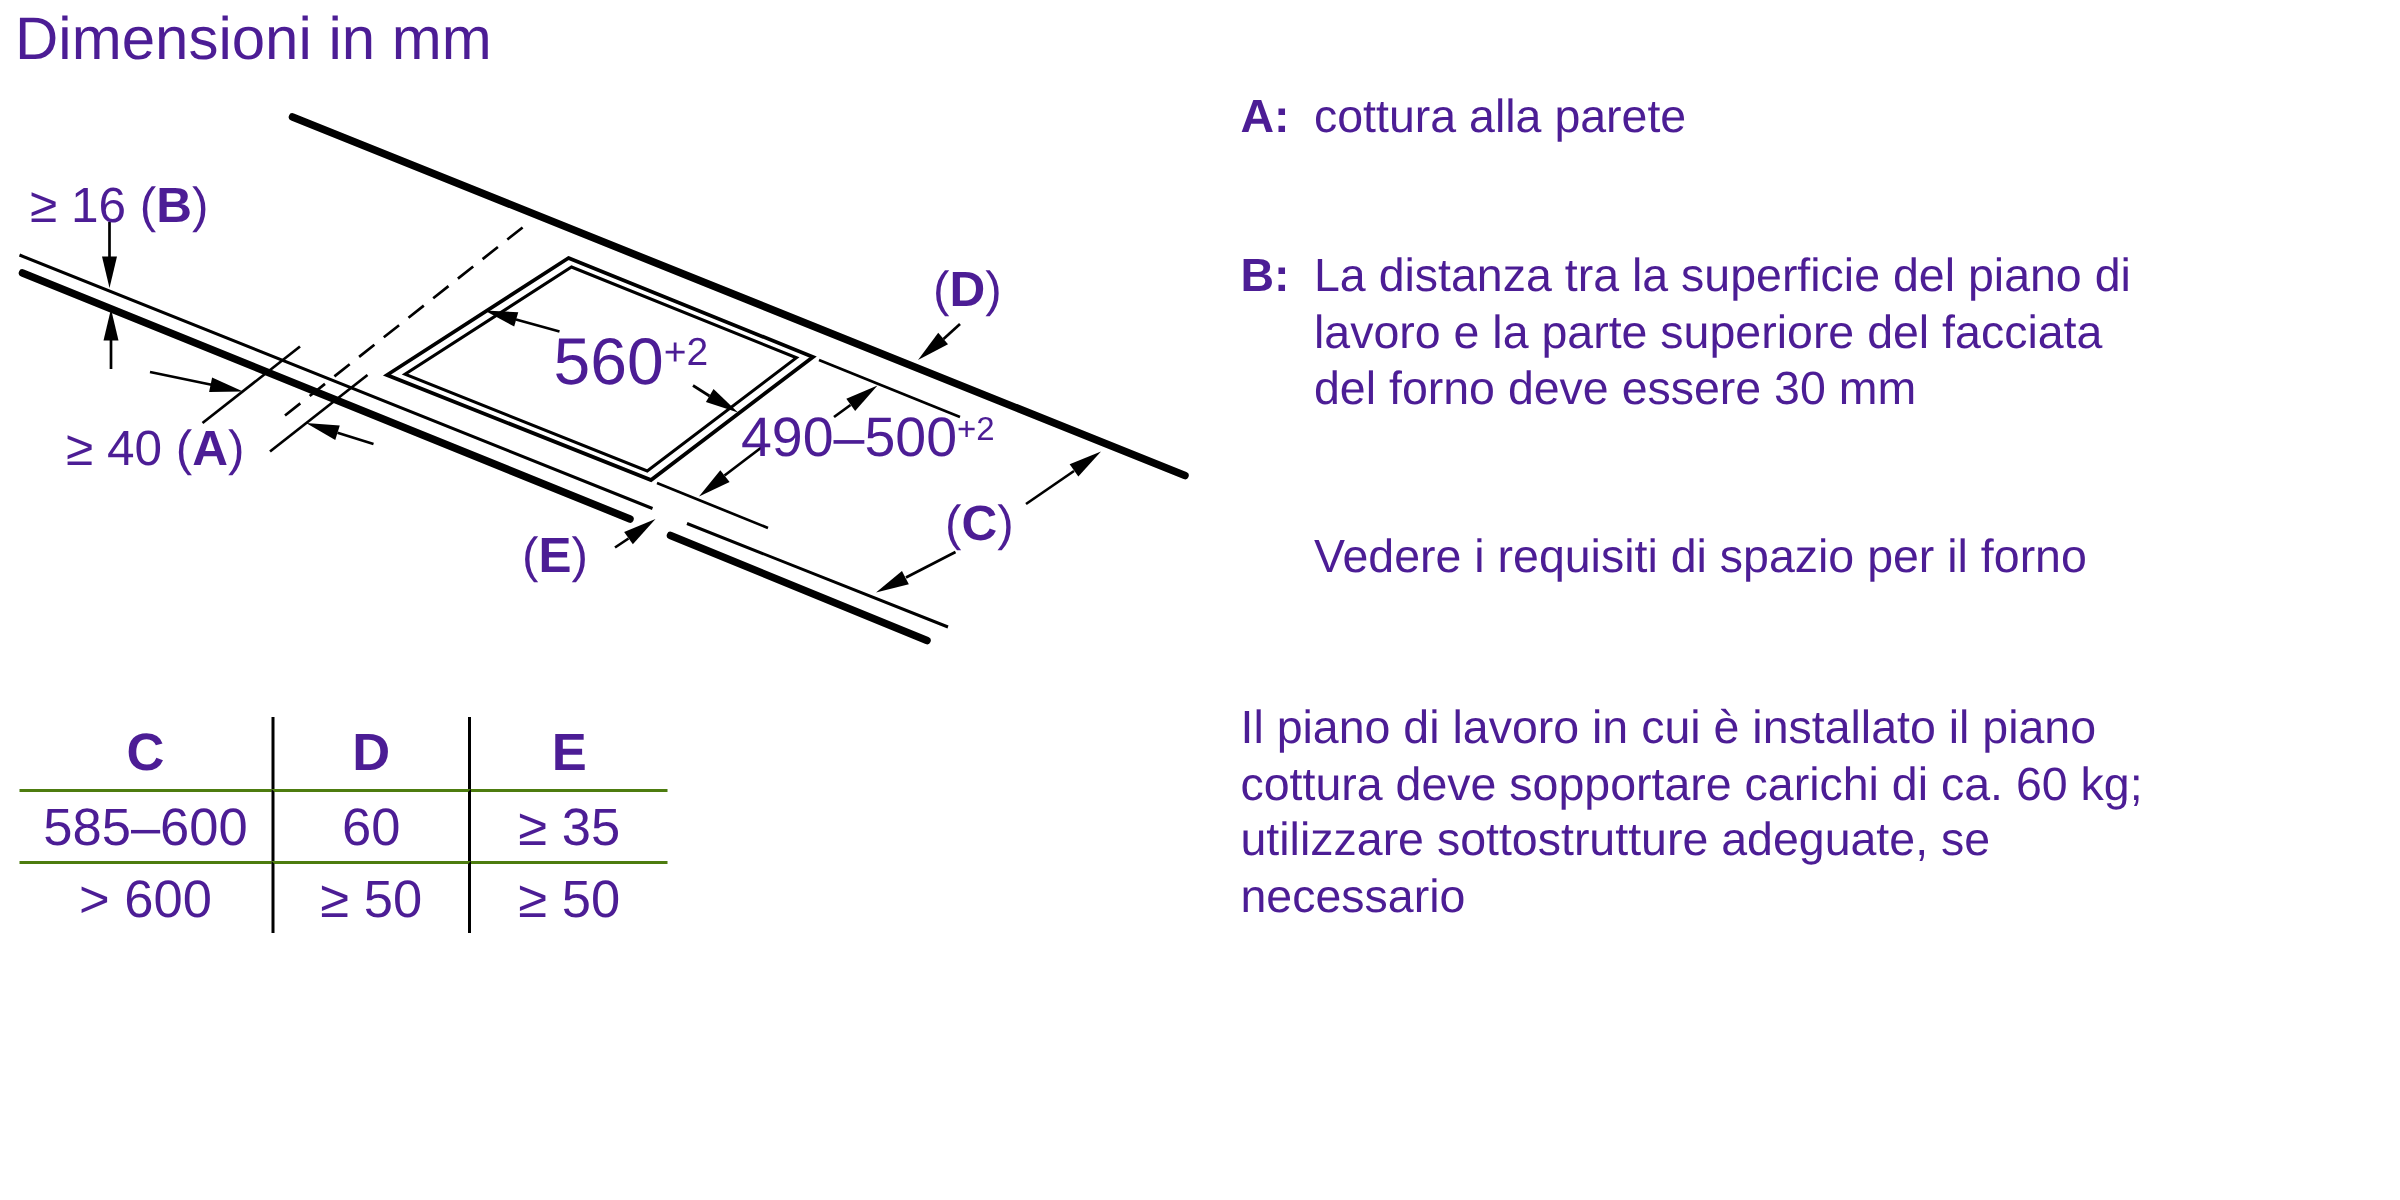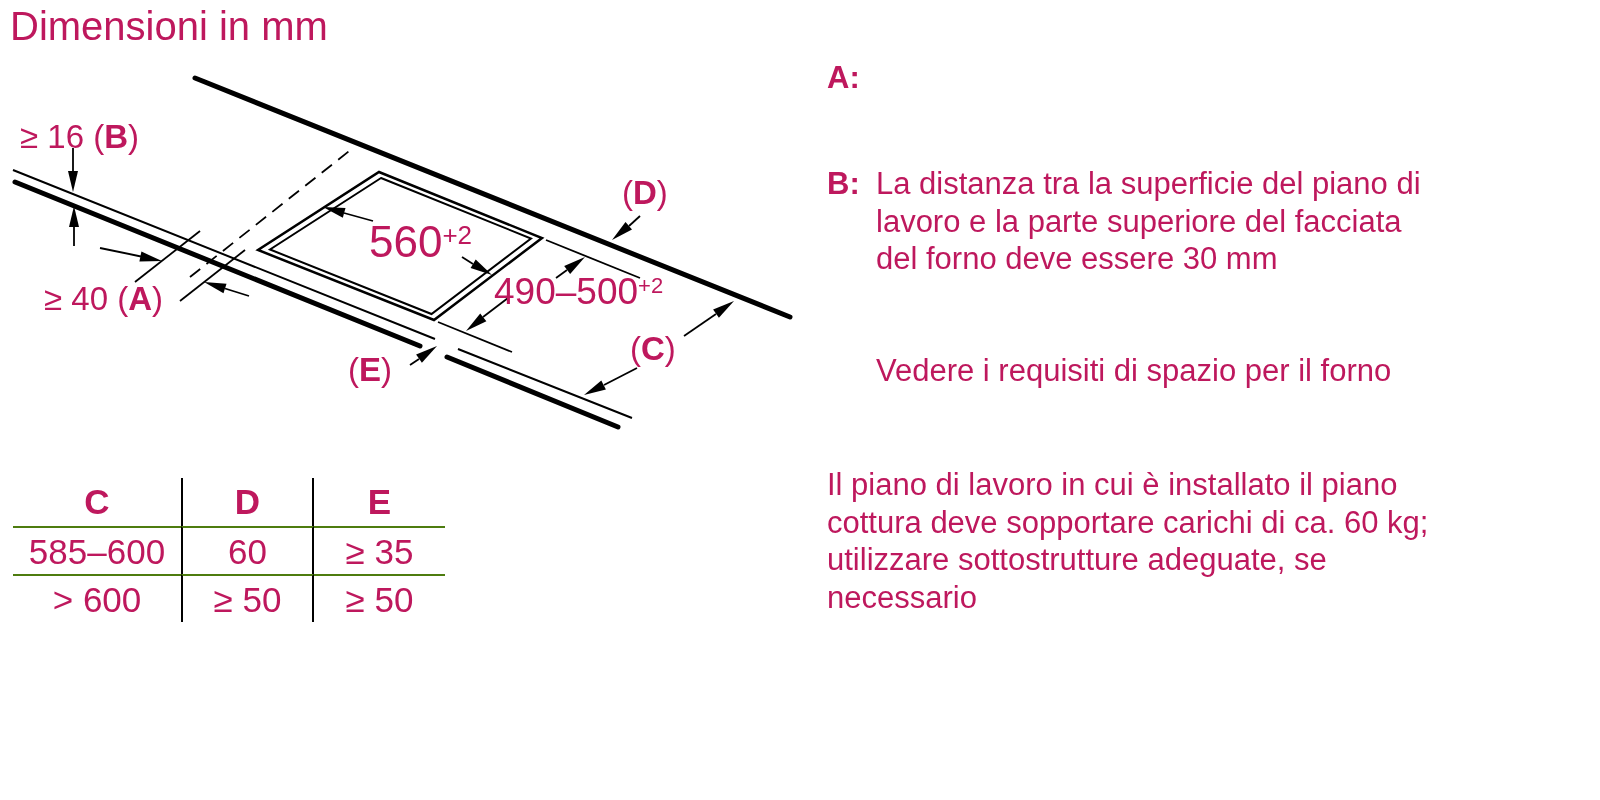--- a/index.html
+++ b/index.html
@@ -1,17 +1,17 @@
 <!DOCTYPE html>
 <html><head>
 <meta charset="utf-8">
 <style>
   html,body{margin:0;padding:0;background:#ffffff;}
   .page{position:relative;width:1600px;height:800px;background:#ffffff;overflow:hidden;
-        font-family:"Liberation Sans", sans-serif;color:#be185d;}
+        font-family:"Liberation Sans", sans-serif;color:#4c1d95;}
   .title{position:absolute;left:10px;top:3px;font-size:40px;line-height:1.15;white-space:nowrap;}
   .diagram-svg{position:absolute;left:0;top:0;}
   .lbl{position:absolute;font-size:33px;line-height:1.15;white-space:nowrap;}
   .lbl .bold{font-weight:bold;}
   .dim-big{position:absolute;font-size:44px;line-height:1.1;white-space:nowrap;}
   .dim-big .sup{font-size:26px;vertical-align:13px;}
   .dim-mid{position:absolute;font-size:37px;line-height:1.1;white-space:nowrap;}
   .dim-mid .sup{font-size:22px;vertical-align:11px;}
   .dim-table{position:absolute;left:13px;top:478px;display:grid;
              grid-template-columns:168px 133px 131px;grid-auto-rows:48px;
@@ -110,20 +110,21 @@
     <div class="cell rline mid">60</div>
     <div class="cell rline">≥ 35</div>
     <div class="cell rline">&gt; 600</div>
     <div class="cell rline mid">≥ 50</div>
     <div class="cell rline">≥ 50</div>
   </div>
 
   <div class="note-block" style="left:827px;top:59px;">
     <div class="note-label">A:</div>
     <div class="note-lines">
+      <div>cottura alla parete</div>
     </div>
   </div>
 
   <div class="note-block" style="left:827px;top:165px;">
     <div class="note-label">B:</div>
     <div class="note-lines">
       <div>La distanza tra la superficie del piano di</div>
       <div>lavoro e la parte superiore del facciata</div>
       <div>del forno deve essere 30 mm</div>
     </div>

